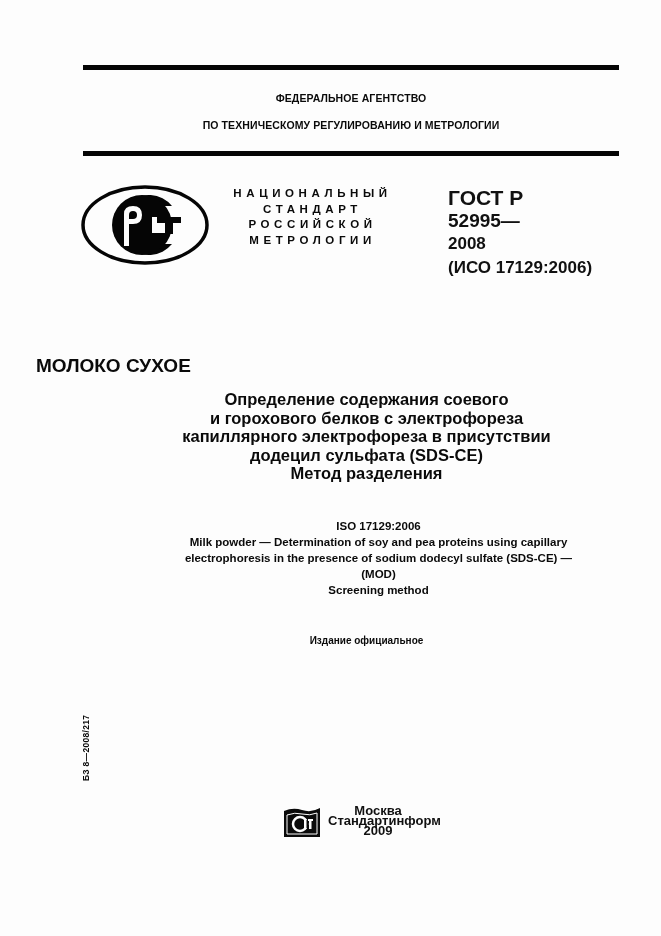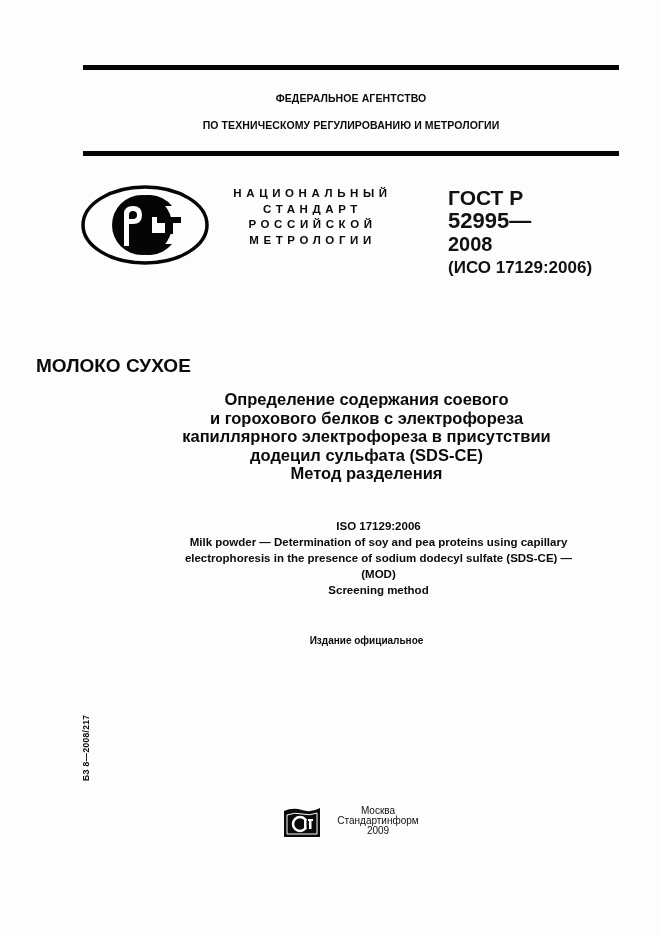--- a/index.html
+++ b/index.html
@@ -30,22 +30,22 @@
     .nat {
       position: absolute; left: 189px; top: 186px; width: 175px;
       text-align: center; font-weight: bold; font-size: 11.5px;
       letter-spacing: 4.6px; line-height: 15.5px;
     }
     .gost {
       position: absolute; left: 412px; top: 186px;
       font-weight: bold; color: #111;
     }
     .gost .g1 { font-size: 21px; line-height: 24px; display: block; }
-    .gost .g2 { font-size: 22px; line-height: 22px; display: block; margin-top: 0px; }
-    .gost .g3 { font-size: 20px; line-height: 24px; display: block; }
+    .gost .g2 { font-size: 19px; line-height: 22px; display: block; margin-top: 0px; }
+    .gost .g3 { font-size: 17px; line-height: 24px; display: block; }
     .gost .g4 { font-size: 17px; line-height: 24px; display: block; white-space: nowrap; }
 
     .title-main {
       position: absolute; left: 0; width: 661px; top: 355px;
       text-align: left; font-weight: bold; font-size: 19px;
     }
     .subtitle {
       position: absolute; left: 0; width: 661px; top: 390px;
       text-align: center; font-weight: bold; font-size: 16.5px; line-height: 18.5px;
     }
@@ -59,21 +59,21 @@
     }
     .side-code {
       position: absolute; left: 45px; top: 781px;
       transform-origin: left top; transform: rotate(-90deg);
       font-weight: bold; font-size: 8.5px; white-space: nowrap;
       letter-spacing: 0.3px;
     }
     .publisher-logo { position: absolute; left: 247px; top: 806px; width: 38px; height: 32px; }
     .publisher {
       position: absolute; left: 292px; top: 806px; width: 100px;
-      text-align: center; font-weight: normal; font-size: 10px; line-height: 10px;
+      text-align: center; font-weight: bold; font-size: 13px; line-height: 10px;
       color: #111; filter: blur(0.3px);
     }
   </style>
 </head>
 <body>
 
 <div class="page">
 
   <div class="rule top"></div>
   <div class="agency l1">ФЕДЕРАЛЬНОЕ АГЕНТСТВО</div>

